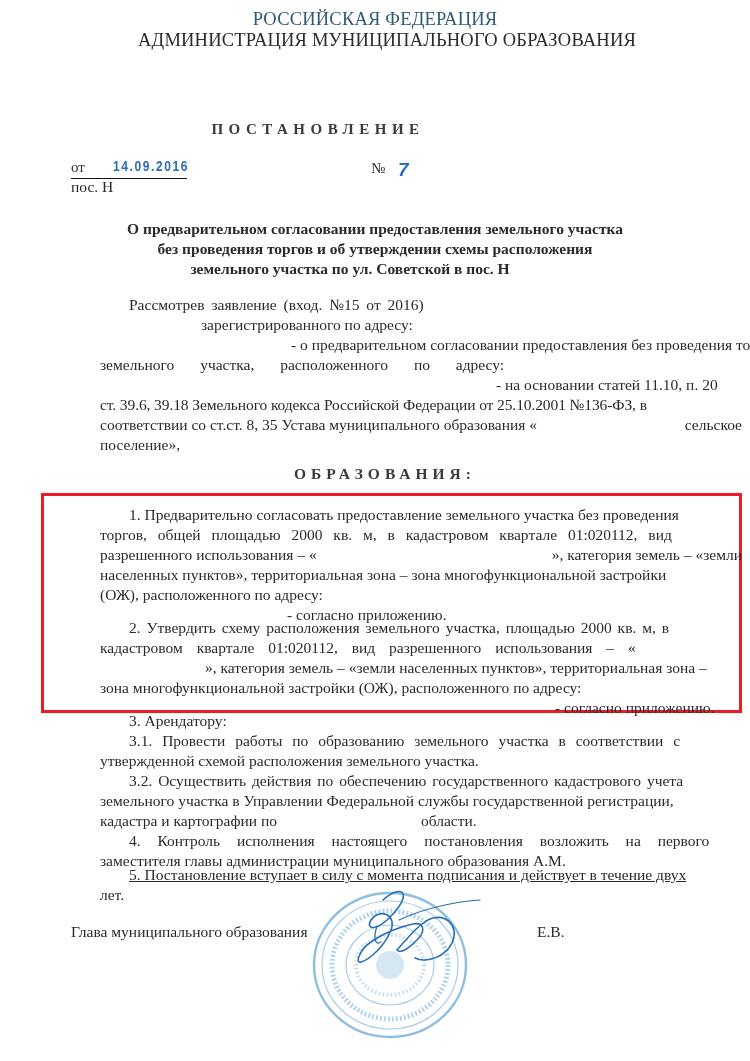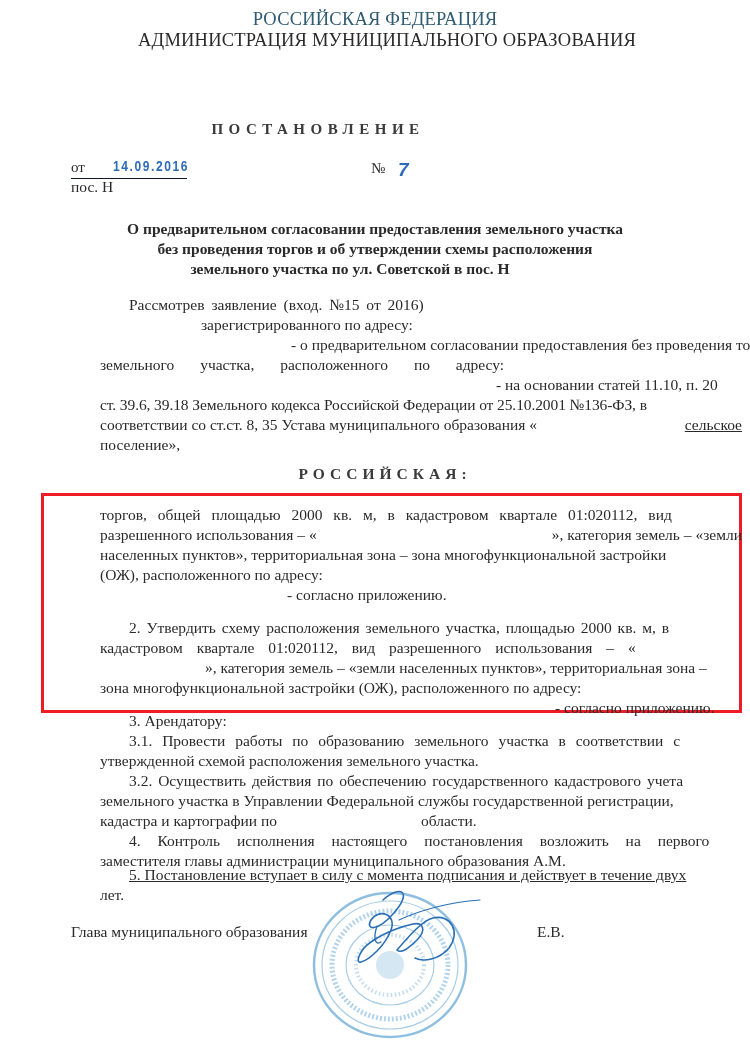--- a/index.html
+++ b/index.html
@@ -89,30 +89,31 @@
 
 <div class="abs body-text" style="top:295px;">
   <div class="line" style="padding-left:29px; word-spacing:3px;">Рассмотрев   заявление   (вход.   №15        от            2016)</div>
   <div class="line" style="padding-left:101px;">зарегистрированного   по адресу:</div>
   <div class="line" style="padding-left:191px;">- о предварительном согласовании предоставления без проведения торгов</div>
   <div class="line" style="word-spacing:22px;">земельного участка, расположенного по адресу:</div>
   <div class="line" style="padding-left:396px;">- на основании  статей 11.10, п. 20</div>
   <div class="line" style="letter-spacing:-0.1px;">ст. 39.6, 39.18 Земельного кодекса Российской Федерации от 25.10.2001 №136-ФЗ, в</div>
   <div class="line" style="position:relative;">
     <span>соответствии со ст.ст. 8, 35 Устава муниципального образования «</span>
-    <span style="position:absolute; right:0;text-decoration:underline;">сельское</span>
+    <span style="position:absolute; right:0;">сельское</span>
   </div>
   <div class="line">поселение»,</div>
 </div>
 
-<div class="abs resolve">РОССИЙСКАЯ:</div>
+<div class="abs resolve">ОБРАЗОВАНИЯ:</div>
 
 <div class="abs red-box"></div>
 
 <div class="abs body-text" style="top:505px;">
+  <div class="line" style="padding-left:29px;">1. Предварительно согласовать предоставление земельного участка без проведения</div>
   <div class="line" style="word-spacing:7px;">торгов, общей площадью 2000 кв. м, в кадастровом квартале    01:020112, вид</div>
   <div class="line" style="position:relative;">
     <span>разрешенного использования – «</span>
     <span style="position:absolute; right:0;">», категория земель – «земли</span>
   </div>
   <div class="line">населенных пунктов», территориальная зона – зона многофункциональной застройки</div>
   <div class="line">(ОЖ), расположенного по адресу:</div>
   <div class="line" style="padding-left:187px;">- согласно приложению.</div>
 </div>
 

